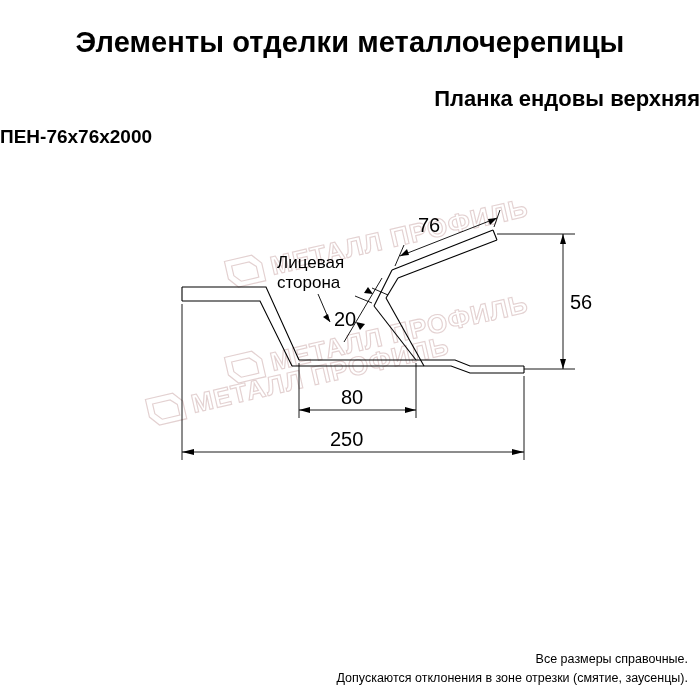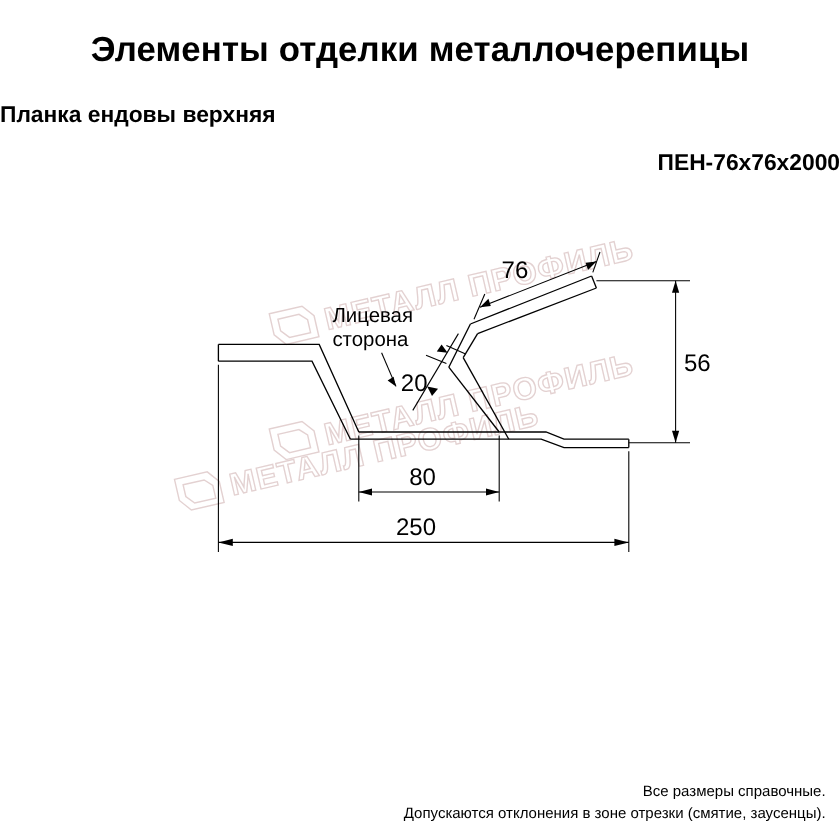--- a/index.html
+++ b/index.html
@@ -29,30 +29,30 @@
     text-align: center;
     font-size: 29px;
     font-weight: bold;
     letter-spacing: 0.1px;
   }
   .title-sub {
     position: absolute;
     top: 86px;
     left: 0;
     width: 700px;
+    text-align: right;
+    font-size: 22px;
+    font-weight: bold;
+  }
+  .title-code {
+    position: absolute;
+    top: 126px;
+    left: 0;
+    width: 700px;
     text-align: left;
-    font-size: 19px;
-    font-weight: bold;
-  }
-  .title-code {
-    position: absolute;
-    top: 126px;
-    left: 0;
-    width: 700px;
-    text-align: right;
     font-size: 19px;
     font-weight: bold;
   }
   .drawing {
     position: absolute;
     top: 170px;
     left: 0;
     width: 700px;
     height: 360px;
   }

